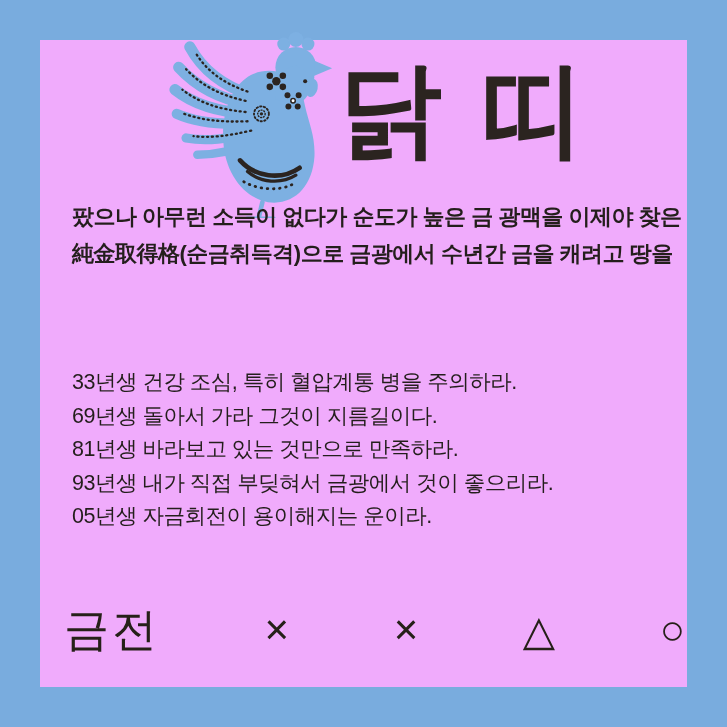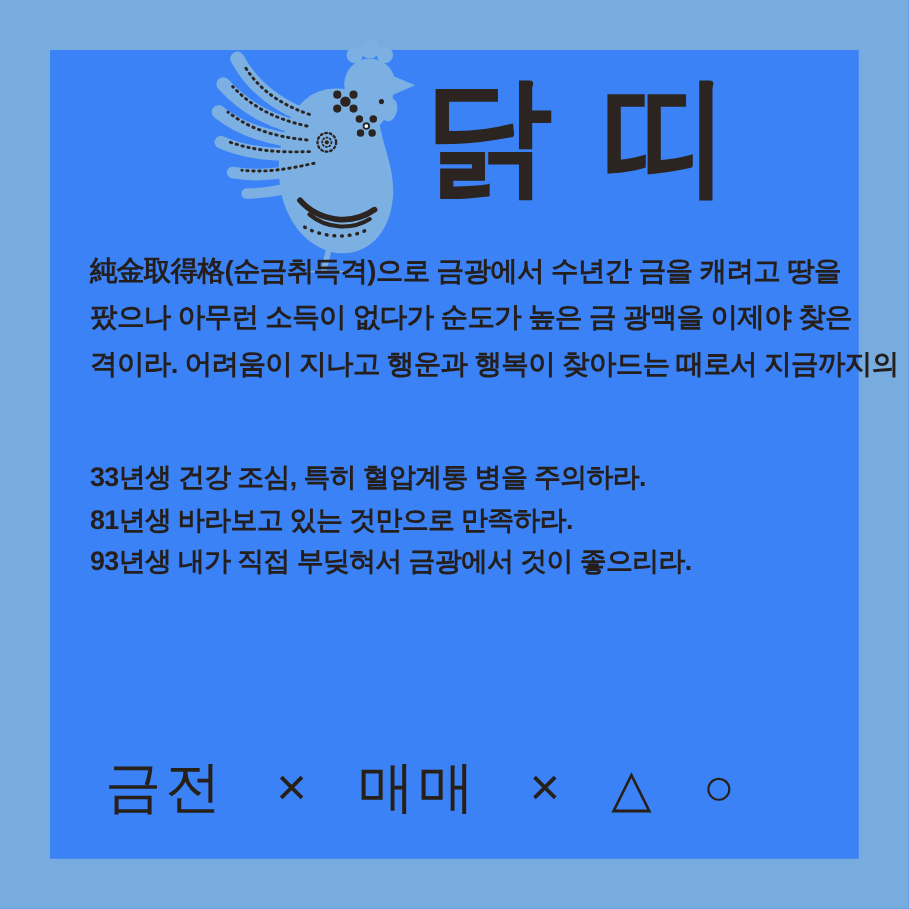--- a/index.html
+++ b/index.html
@@ -14,21 +14,21 @@
     overflow: hidden;
     font-family: "Liberation Sans", "DejaVu Sans", sans-serif;
   }
   .stage {
     position: absolute;
     inset: 0;
   }
   .panel {
     position: absolute;
     inset: 40px;
-    background: #3b82f6;
+    background: #f0abfc;
     padding-left: 45px;
   }
   .rooster {
     position: absolute;
     left: 118px;
     top: -8px;
     width: 192px;
     height: 186px;
   }
   .title {
@@ -52,33 +52,33 @@
     line-height: 37px;
     letter-spacing: -0.5px;
   }
   .desc div { white-space: nowrap; }
   .years {
     position: absolute;
     left: 32px;
     top: 326px;
     color: #241e1c;
     font-size: 21.5px;
-    font-weight: 700;
+    font-weight: 400;
     line-height: 33.5px;
     letter-spacing: -0.5px;
   }
   .years div { white-space: nowrap; }
   .ratings {
     position: absolute;
-    left: 44px;
+    left: 24px;
     right: 2px;
     top: 558px;
     height: 64px;
     display: flex;
-    justify-content: flex-start;
+    justify-content: space-between;
     align-items: center;
     gap: 41px;
     color: #262019;
     white-space: nowrap;
   }
   .ratings .label {
     font-size: 45px;
     font-weight: 400;
     letter-spacing: 3px;
   }
@@ -151,34 +151,34 @@
 
         <path d="M80,138 C96,156 124,160 144,146" stroke-width="5"></path>
         <path d="M88,150 C102,162 124,164 140,154" stroke-width="3.5"></path>
         <path d="M84,161 C100,170 122,171 136,164" stroke-width="3" stroke-dasharray="0.6,6"></path>
       </g>
     </svg>
 
     <div class="title">닭 띠</div>
 
     <div class="desc">
+      <div>팠으나 아무런 소득이 없다가 순도가 높은 금 광맥을 이제야 찾은</div>
       <div>純金取得格(순금취득격)으로 금광에서 수년간 금을 캐려고 땅을</div>
-      <div>팠으나 아무런 소득이 없다가 순도가 높은 금 광맥을 이제야 찾은</div>
-      <div>격이라. 어려움이 지나고 행운과 행복이 찾아드는 때로서 지금까지의</div>
     </div>
 
     <div class="years">
       <div>33년생 건강 조심, 특히 혈압계통 병을 주의하라.</div>
+      <div>69년생 돌아서 가라 그것이 지름길이다.</div>
       <div>81년생 바라보고 있는 것만으로 만족하라.</div>
       <div>93년생 내가 직접 부딪혀서 금광에서 것이 좋으리라.</div>
+      <div>05년생 자금회전이 용이해지는 운이라.</div>
     </div>
 
     <div class="ratings">
       <span class="label">금전</span>
       <span class="symbol">×</span>
-      <span class="label">매매</span>
       <span class="symbol">×</span>
       <span class="symbol">△</span>
       <span class="symbol">○</span>
     </div>
 
   </div>
 </div>
 
 </body></html>

